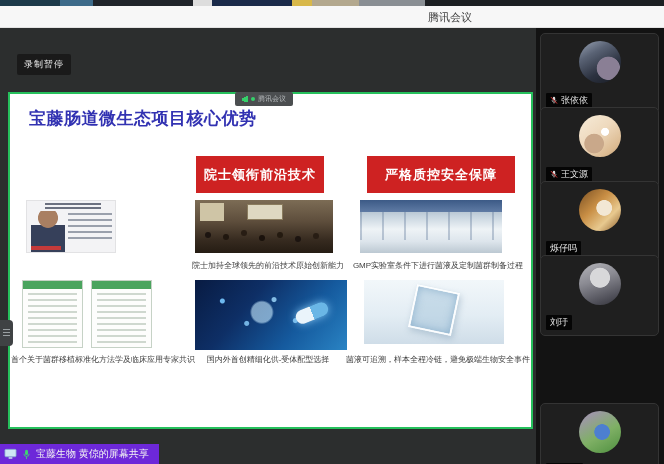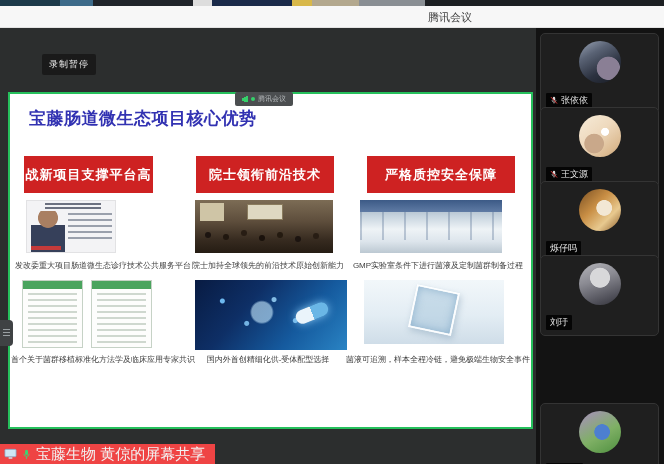--- a/index.html
+++ b/index.html
@@ -16,21 +16,21 @@
   
   .titlebar{position:absolute;top:6px;left:0;width:664px;height:22px;background:#f7f7f7;
     border-bottom:1px solid #e3e3e3;box-sizing:border-box;}
   .titlebar .title{position:absolute;left:400px;top:4px;width:100px;text-align:center;
     font-size:11px;color:#3c3c3c;}
 
   
   .meeting{position:absolute;top:28px;left:0;width:664px;height:436px;background:#2c2e2e;}
 
   .record-badge{position:absolute;left:17px;top:26px;background:#1a1a1a;color:#ececec;
-    font-size:9px;padding:4px 7px;border-radius:2px;letter-spacing:1px;margin-left:25px;}
+    font-size:9px;padding:4px 7px;border-radius:2px;letter-spacing:1px;}
 
   
   .slide{position:absolute;left:8px;top:64px;width:525px;height:337px;background:#fff;
     border:2px solid #26c05c;box-sizing:border-box;}
   .mini-toolbar{position:absolute;left:225px;top:-2px;height:14px;background:#4b4e50;
     border-radius:2px;display:flex;align-items:center;gap:3px;padding:0 7px;
     font-size:7px;color:#b7bbbd;white-space:nowrap;}
   .mini-dot{width:4px;height:4px;border-radius:50%;background:#35d06a;}
   .mini-bars{width:6px;height:6px;background:
     linear-gradient(0deg,#35d06a 0 100%) left/2px 3px no-repeat,
@@ -44,21 +44,21 @@
     background:rgba(38,40,40,.93);display:flex;align-items:center;gap:4px;
     padding:0 6px;font-size:8px;color:#3ed272;white-space:nowrap;}
   .sig{display:inline-block;width:10px;height:8px;background:
     linear-gradient(0deg,#9aa0a3 0 100%) 0 100%/2px 3px no-repeat,
     linear-gradient(0deg,#9aa0a3 0 100%) 4px 100%/2px 5px no-repeat,
     linear-gradient(0deg,#7c8184 0 100%) 8px 100%/2px 8px no-repeat;}
 
   .hdr{position:absolute;top:62px;height:37px;background:#ce2222;color:#fff;
     display:flex;align-items:center;justify-content:center;font-size:13px;
     font-weight:bold;letter-spacing:1px;white-space:nowrap;}
-  .hdr.c1{left:14px;width:129px}.hdr.c2{left:186px;width:138px}.hdr.c3{left:357px;width:148px}
+  .hdr.c1{left:14px;width:129px}.hdr.c2{left:186px;width:128px}.hdr.c3{left:357px;width:148px}
 
   .ph{position:absolute;overflow:hidden;}
   .layer{position:absolute;}
 
   .img-speaker{left:16px;top:106px;width:90px;height:53px;background:#f3f3f5;
     border:1px solid #e2e2e4;box-sizing:border-box;}
   .img-speaker .person{left:4px;top:10px;width:34px;height:43px;background:
     radial-gradient(circle at 50% 16%,#a97f62 0 24%,transparent 26%),
     linear-gradient(180deg,transparent 0 32%,#36405a 32% 100%);}
   .img-speaker .textlines{right:3px;top:12px;width:44px;height:30px;background:
@@ -115,23 +115,23 @@
     box-shadow:inset 0 0 9px rgba(110,155,190,.65),2px 3px 6px rgba(120,150,175,.4);
     box-sizing:border-box;}
 
   
   .side-handle{position:absolute;left:0;top:292px;width:13px;height:26px;background:#3f4244;
     border-radius:0 4px 4px 0;}
   .side-handle .grip{position:absolute;left:3px;top:9px;width:7px;height:8px;background:
     repeating-linear-gradient(180deg,#9aa0a3 0 1px,transparent 1px 3px);}
 
   
-  .share-bar{position:absolute;left:0;top:416px;height:20px;background:#ef4444;
+  .share-bar{position:absolute;left:0;top:416px;height:20px;background:#6d28d9;
     display:flex;align-items:center;gap:5px;padding:0 10px 0 4px;color:#f2f2f2;
-    font-size:15px;white-space:nowrap;}
+    font-size:10px;white-space:nowrap;}
 
   
   .sidebar{position:absolute;left:536px;top:0;width:128px;height:436px;background:#131313;}
   .tile{position:absolute;left:4px;width:119px;height:81px;background:#1f1f1f;
     border:1px solid #343434;border-radius:5px;box-sizing:border-box;}
   .t1{top:5px}.t2{top:79px}.t3{top:153px}.t4{top:227px}.t5{top:301px}.t6{top:375px}
   .avatar{position:absolute;left:50%;transform:translateX(-50%);top:7px;width:42px;height:42px;
     border-radius:50%;}
   .av1{background:radial-gradient(circle at 70% 65%,#8a7f95 0 28%,transparent 30%),
     linear-gradient(150deg,#9aa4b5 0%,#5a6375 30%,#2c3240 65%,#191c24 100%);}
@@ -170,41 +170,39 @@
 
       <div class="mini-toolbar">
         <span class="mini-bars"></span>
         <span class="mini-dot"></span>
         <span>腾讯会议</span>
       </div>
 
       <div class="slide-title">宝藤肠道微生态项目核心优势</div>
 
 
-      <div class="hdr c1">战新项目支撑平台高</div>
       <div class="hdr c2">院士领衔前沿技术</div>
       <div class="hdr c3">严格质控安全保障</div>
 
       <div class="ph img-speaker">
         <div class="layer toplines"></div>
         <div class="layer person"></div>
         <div class="layer textlines"></div>
         <div class="layer redbar"></div>
       </div>
       <div class="ph img-room">
         <div class="layer windowlit"></div>
         <div class="layer screenlit"></div>
         <div class="layer heads"></div>
       </div>
       <div class="ph img-corridor">
         <div class="layer ceiling"></div>
         <div class="layer doors"></div>
       </div>
 
-      <div class="cap capr1 c1">发改委重大项目肠道微生态诊疗技术公共服务平台</div>
       <div class="cap capr1 c2">院士加持全球领先的前沿技术原始创新能力</div>
       <div class="cap capr1 c3">GMP实验室条件下进行菌液及定制菌群制备过程</div>
 
       <div class="ph img-docs">
         <div class="layer page p1"></div>
         <div class="layer page p2"></div>
       </div>
       <div class="ph img-tech">
         <div class="layer capsule"></div>
       </div>

